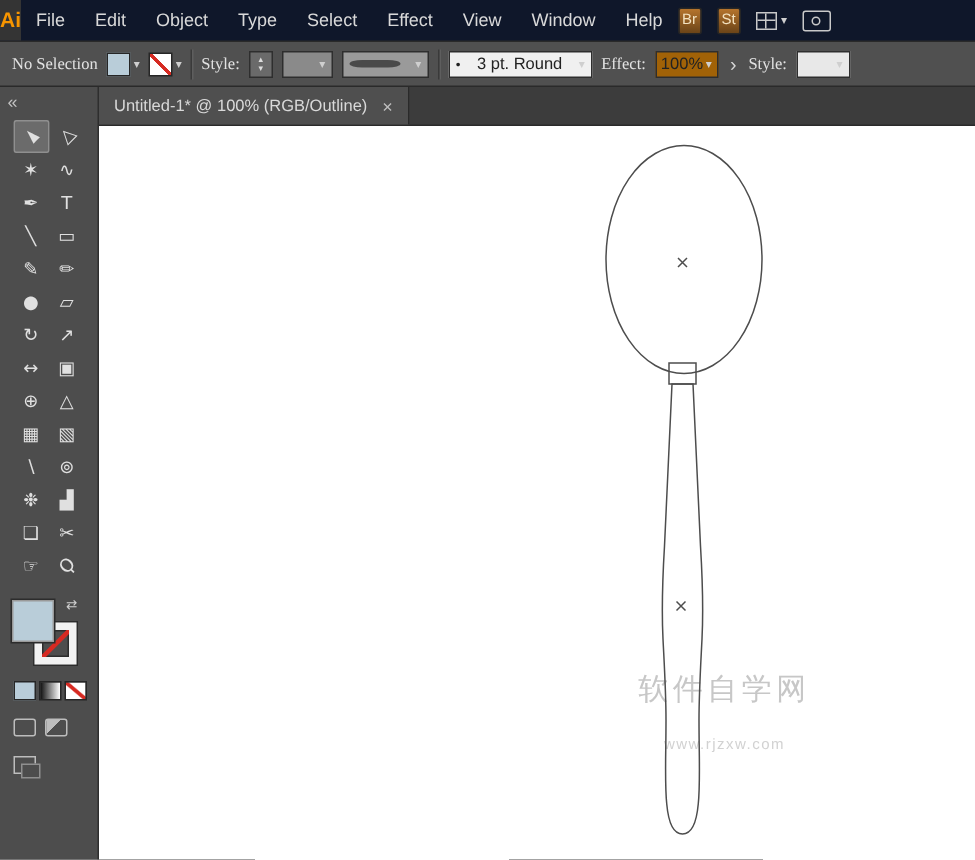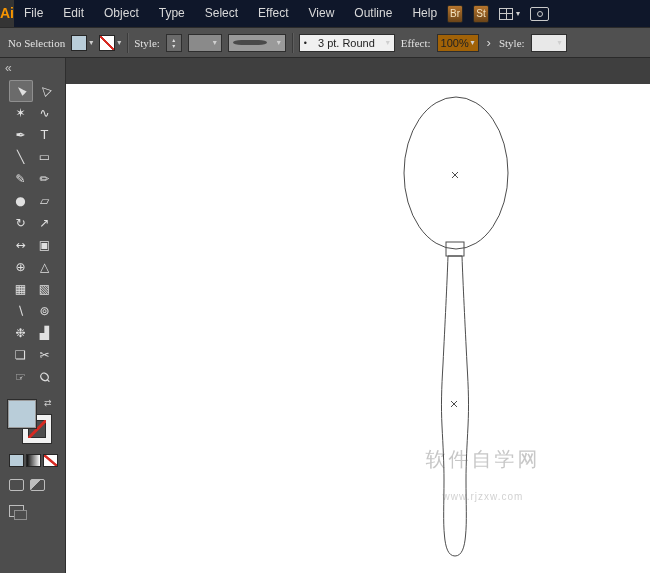--- a/index.html
+++ b/index.html
@@ -121,21 +121,21 @@
         <span class="menu-item">Object</span>
 
         <span class="menu-item">Type</span>
 
         <span class="menu-item">Select</span>
 
         <span class="menu-item">Effect</span>
 
         <span class="menu-item">View</span>
 
-        <span class="menu-item">Outline</span>
+        <span class="menu-item">Window</span>
 
         <span class="menu-item">Help</span>
       </nav>
     <div class="menubar-right">
       <span class="mini-btn">Br</span>
       <span class="mini-btn">St</span>
       <span class="arrange">
         <span class="grid-icon"></span>
         <span class="caret">▾</span>
       </span>
@@ -322,20 +322,26 @@
       <span class="dm"></span>
       <span class="dm dm2"></span>
     </div>
     <div class="screenmode-row">
       <span class="sm-icon">
         <span class="sm-back"></span>
       </span>
     </div>
   </aside>
 
+  <div class="tabbar">
+    <div class="tab">
+      <span>Untitled-1* @ 100% (RGB/Outline)</span>
+      <span class="tab-close">×</span>
+    </div>
+  </div>
 
   <main class="canvas">
     <div class="watermark">
       <div class="wm1">软件自学网</div>
       <div class="wm2">www.rjzxw.com</div>
     </div>
     <svg class="drawing" viewBox="0 0 584 489" xmlns="http://www.w3.org/2000/svg">
       <ellipse cx="390" cy="89" rx="52" ry="76"></ellipse>
       <rect x="380" y="158" width="18" height="14"></rect>
       <path d="M 382 172

